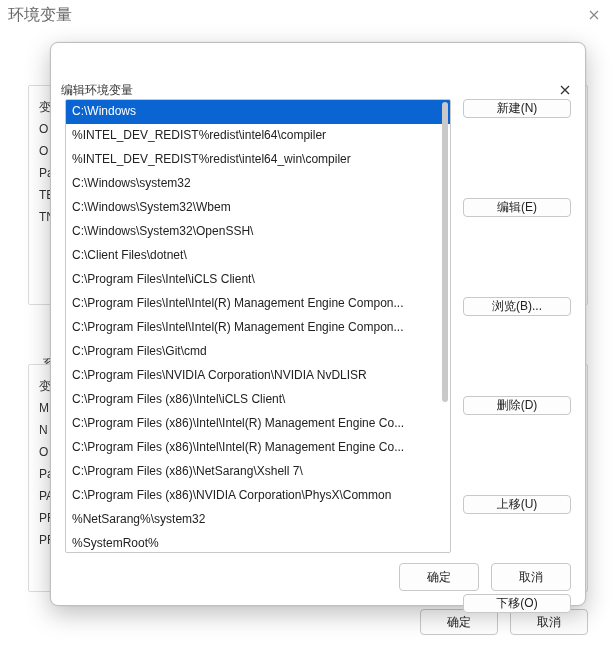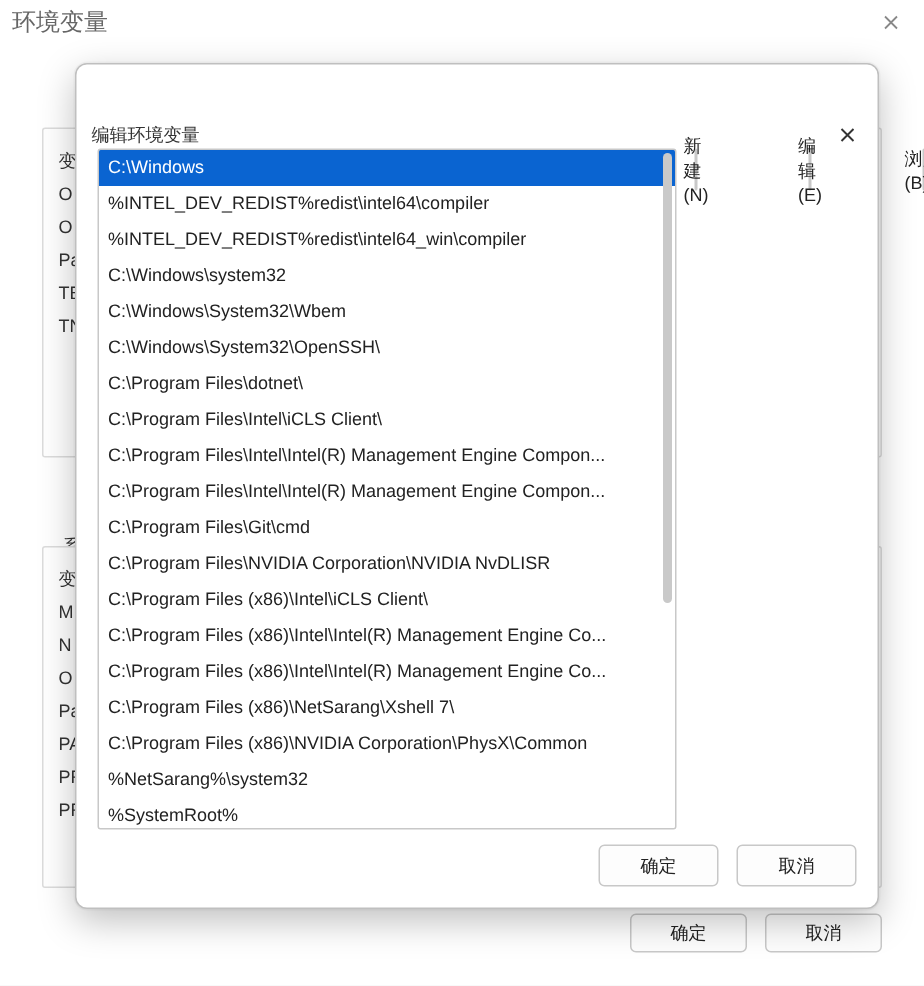--- a/index.html
+++ b/index.html
@@ -157,21 +157,21 @@
     right: 2px; top: 2px;
     width: 6px;
     height: 300px;
     background: #c9c9c9;
     border-radius: 3px;
   }
   .side-btns {
     width: 108px;
     margin-left: 12px;
     display: flex;
-    flex-direction: row;
+    flex-direction: column;
     gap: 37px;
   }
   .side-btns .btn {
     width: 100%;
     min-width: 0;
     height: 28px;
     margin-bottom: 6px;
   }
   .side-gap-s { height: 18px; }
   .dlg-footer {
@@ -243,21 +243,21 @@
 
   <div class="dlg-body">
     <div class="list-wrap">
       <div class="list-scroll" id="list-scroll">
           <div class="list-item selected">C:\Windows</div>
           <div class="list-item">%INTEL_DEV_REDIST%redist\intel64\compiler</div>
           <div class="list-item">%INTEL_DEV_REDIST%redist\intel64_win\compiler</div>
           <div class="list-item">C:\Windows\system32</div>
           <div class="list-item">C:\Windows\System32\Wbem</div>
           <div class="list-item">C:\Windows\System32\OpenSSH\</div>
-          <div class="list-item">C:\Program Files\dotnet\</div>
+          <div class="list-item">C:\Client Files\dotnet\</div>
           <div class="list-item">C:\Program Files\Intel\iCLS Client\</div>
           <div class="list-item">C:\Program Files\Intel\Intel(R) Management Engine Compon...</div>
           <div class="list-item">C:\Program Files\Intel\Intel(R) Management Engine Compon...</div>
           <div class="list-item">C:\Program Files\Git\cmd</div>
           <div class="list-item">C:\Program Files\NVIDIA Corporation\NVIDIA NvDLISR</div>
           <div class="list-item">C:\Program Files (x86)\Intel\iCLS Client\</div>
           <div class="list-item">C:\Program Files (x86)\Intel\Intel(R) Management Engine Co...</div>
           <div class="list-item">C:\Program Files (x86)\Intel\Intel(R) Management Engine Co...</div>
           <div class="list-item">C:\Program Files (x86)\NetSarang\Xshell 7\</div>
           <div class="list-item">C:\Program Files (x86)\NVIDIA Corporation\PhysX\Common</div>

